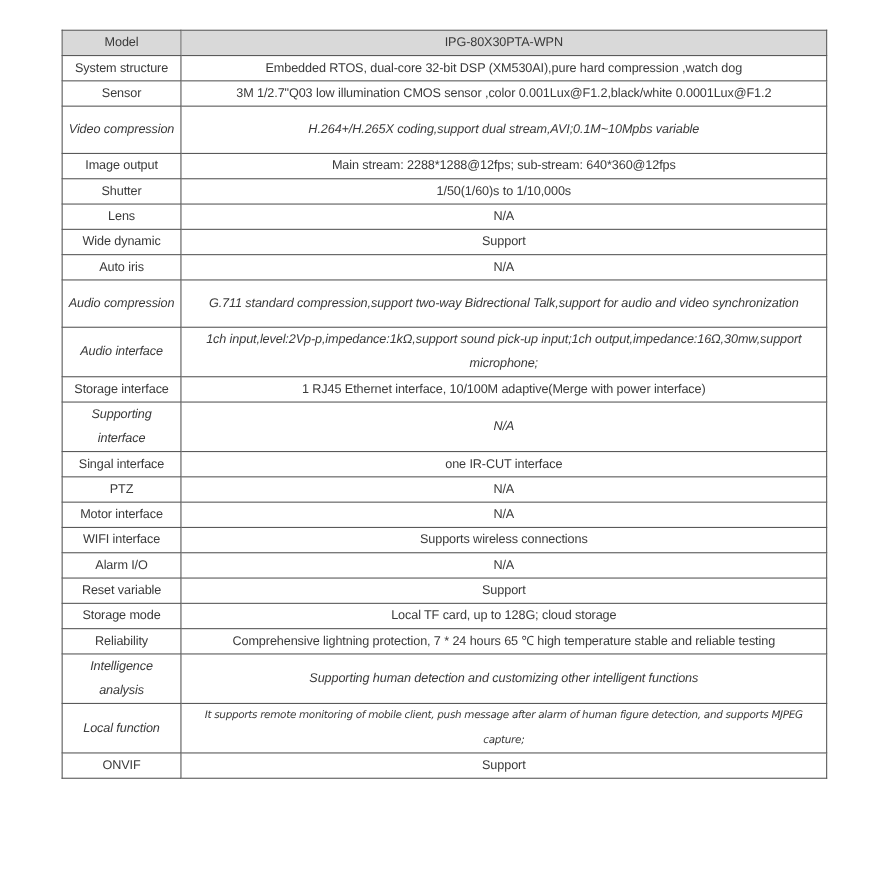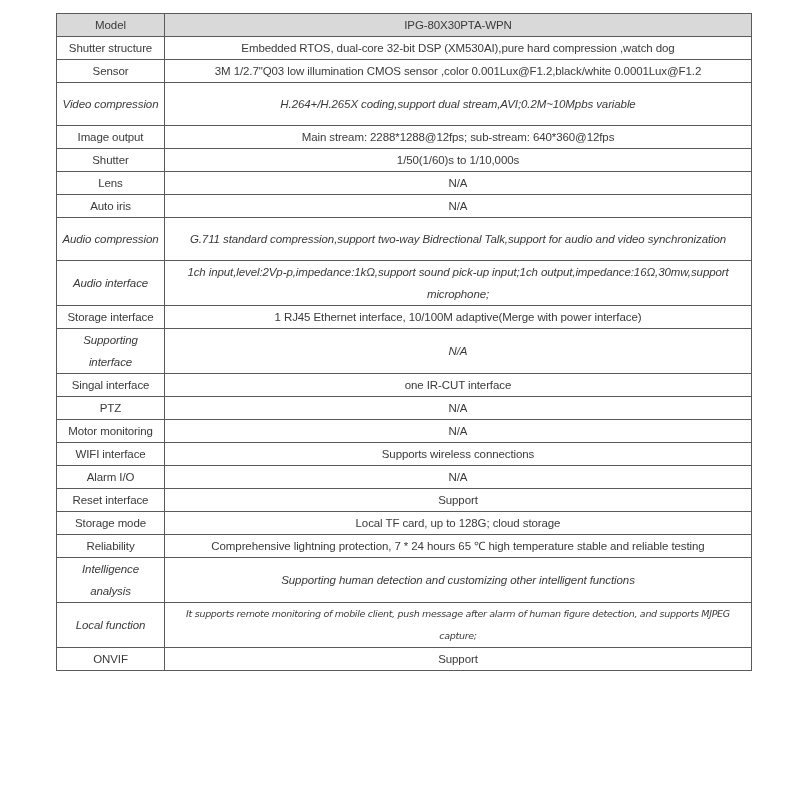--- a/index.html
+++ b/index.html
@@ -6,21 +6,21 @@
       margin: 0;
       padding: 0;
       background: #ffffff;
       width: 800px;
       height: 800px;
       overflow: hidden;
     }
     .spec-table {
       position: absolute;
       left: 56px;
-      top: 13px;
+      top: 27px;
       width: 695px;
       border-collapse: collapse;
       table-layout: fixed;
       font-family: "Liberation Sans", sans-serif;
       font-size: 11.5px;
       color: #3a3a3a;
       letter-spacing: -0.1px;
     }
     .spec-table td {
       border: 1.5px solid #5a5a5a;
@@ -50,42 +50,46 @@
   <colgroup>
     <col class="c-label">
     <col class="c-value">
   </colgroup>
   <tbody>
     <tr class="header h1">
       <td>Model</td>
       <td>IPG-80X30PTA-WPN</td>
     </tr>
     <tr class="h1">
-      <td>Shutter structure</td>
+      <td>System structure</td>
       <td>Embedded RTOS, dual-core 32-bit DSP (XM530AI),pure hard compression ,watch dog</td>
     </tr>
     <tr class="h1">
       <td>Sensor</td>
       <td>3M 1/2.7"Q03 low illumination CMOS sensor ,color 0.001Lux@F1.2,black/white 0.0001Lux@F1.2</td>
     </tr>
     <tr class="h2">
       <td>Video compression</td>
-      <td>H.264+/H.265X coding,support dual stream,AVI;0.2M~10Mpbs variable</td>
+      <td>H.264+/H.265X coding,support dual stream,AVI;0.1M~10Mpbs variable</td>
     </tr>
     <tr class="h1">
       <td>Image output</td>
       <td>Main stream: 2288*1288@12fps; sub-stream: 640*360@12fps</td>
     </tr>
     <tr class="h1">
       <td>Shutter</td>
       <td>1/50(1/60)s to 1/10,000s</td>
     </tr>
     <tr class="h1">
       <td>Lens</td>
       <td>N/A</td>
+    </tr>
+    <tr class="h1">
+      <td>Wide dynamic</td>
+      <td>Support</td>
     </tr>
     <tr class="h1">
       <td>Auto iris</td>
       <td>N/A</td>
     </tr>
     <tr class="h2">
       <td>Audio compression</td>
       <td>G.711 standard compression,support two-way Bidrectional Talk,support for audio and video synchronization</td>
     </tr>
     <tr class="h2">
@@ -102,33 +106,33 @@
     </tr>
     <tr class="h1">
       <td>Singal interface</td>
       <td>one IR-CUT interface</td>
     </tr>
     <tr class="h1">
       <td>PTZ</td>
       <td>N/A</td>
     </tr>
     <tr class="h1">
-      <td>Motor monitoring</td>
+      <td>Motor interface</td>
       <td>N/A</td>
     </tr>
     <tr class="h1">
       <td>WIFI interface</td>
       <td>Supports wireless connections</td>
     </tr>
     <tr class="h1">
       <td>Alarm I/O</td>
       <td>N/A</td>
     </tr>
     <tr class="h1">
-      <td>Reset interface</td>
+      <td>Reset variable</td>
       <td>Support</td>
     </tr>
     <tr class="h1">
       <td>Storage mode</td>
       <td>Local TF card, up to 128G; cloud storage</td>
     </tr>
     <tr class="h1">
       <td>Reliability</td>
       <td>Comprehensive lightning protection, 7 * 24 hours 65 ℃  high temperature stable and reliable testing</td>
     </tr>

